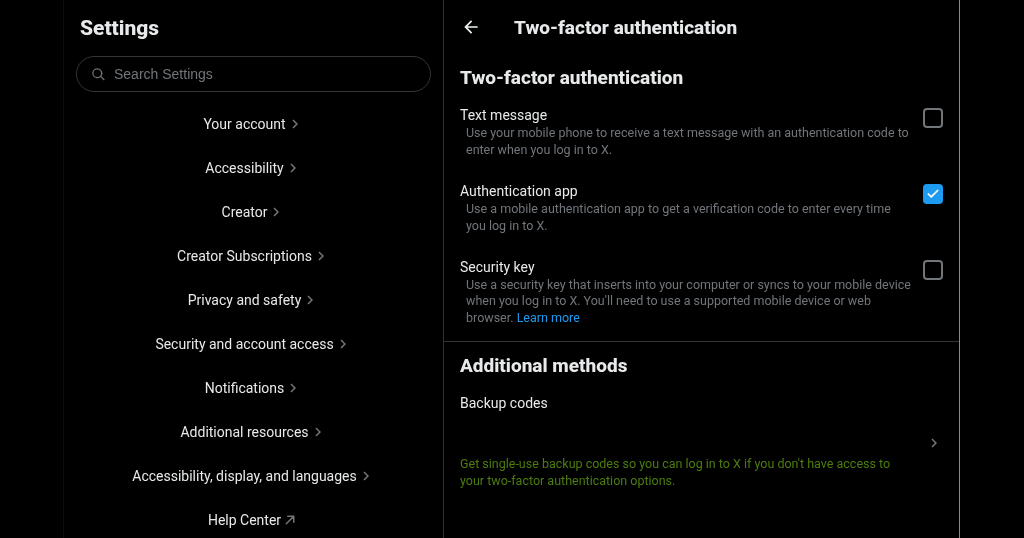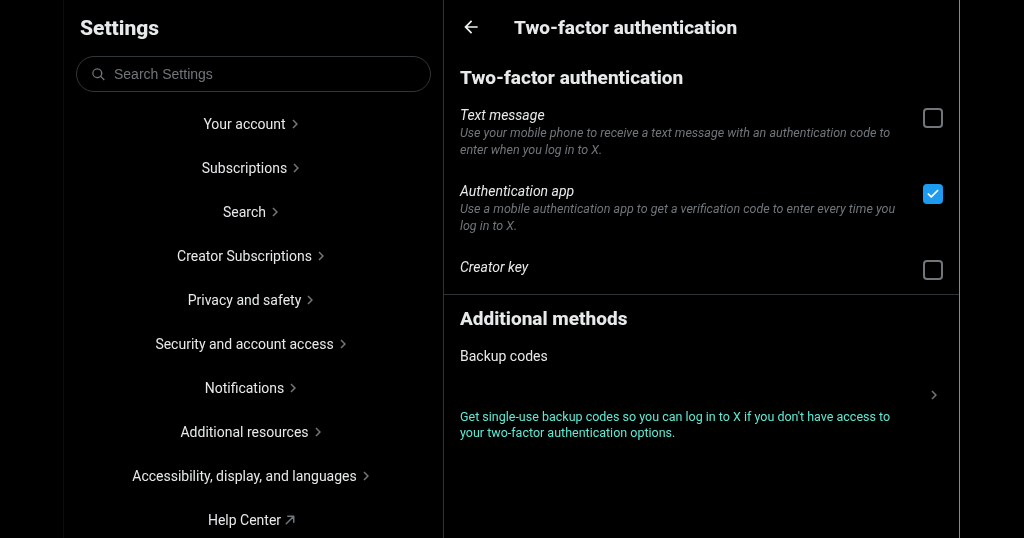--- a/index.html
+++ b/index.html
@@ -99,35 +99,35 @@
 }
 .section-heading {
   font-size: 19px;
   font-weight: 800;
   padding: 12px 16px 8px 16px;
 }
 .method-item {
   padding: 10px 16px 14px 16px;
   display: flex;
   gap: 12px;
-  font-style: italic;
 }
 .method-text {
   flex: 1;
 }
 .method-title {
   font-size: 14px;
   color: #e7e9ea;
   font-weight: 400;
   margin-bottom: 2px;
 }
 .method-desc {
   font-size: 12.5px;
   color: #71767b;
   line-height: 1.35;
+  margin-left: 6px;
 }
 .method-desc a {
   color: #1d9bf0;
   text-decoration: none;
 }
 .checkbox {
   width: 20px;
   height: 20px;
   border: 2px solid #71767b;
   border-radius: 4px;
@@ -167,21 +167,21 @@
 .backup-text {
   flex: 1;
 }
 .backup-title {
   font-size: 14px;
   color: #e7e9ea;
   margin-bottom: 2px;
 }
 .backup-desc {
   font-size: 12.5px;
-  color: #5eead4;
+  color: #4d7c0f;
   line-height: 1.35;
   margin-top: 45px;
 }
 .right-gutter {
   width: 64px;
 }
 </style>
 </head>
 <body>
 
@@ -205,29 +205,29 @@
     <div id="nav-list">
         <div class="nav-item">
           <span>Your account</span>
           <span class="chevron">
             <svg width="18" height="18" viewBox="0 0 24 24" fill="currentColor">
               <path d="M8.6 16.6L13.2 12 8.6 7.4 10 6l6 6-6 6z"></path>
             </svg>
           </span>
         </div>
         <div class="nav-item">
-          <span>Subscriptions</span>
-          <span class="chevron">
-            <svg width="18" height="18" viewBox="0 0 24 24" fill="currentColor">
-              <path d="M8.6 16.6L13.2 12 8.6 7.4 10 6l6 6-6 6z"></path>
-            </svg>
-          </span>
-        </div>
-        <div class="nav-item">
-          <span>Search</span>
+          <span>Accessibility</span>
+          <span class="chevron">
+            <svg width="18" height="18" viewBox="0 0 24 24" fill="currentColor">
+              <path d="M8.6 16.6L13.2 12 8.6 7.4 10 6l6 6-6 6z"></path>
+            </svg>
+          </span>
+        </div>
+        <div class="nav-item">
+          <span>Creator</span>
           <span class="chevron">
             <svg width="18" height="18" viewBox="0 0 24 24" fill="currentColor">
               <path d="M8.6 16.6L13.2 12 8.6 7.4 10 6l6 6-6 6z"></path>
             </svg>
           </span>
         </div>
         <div class="nav-item">
           <span>Creator Subscriptions</span>
           <span class="chevron">
             <svg width="18" height="18" viewBox="0 0 24 24" fill="currentColor">
@@ -312,21 +312,22 @@
             <div class="method-desc">Use a mobile authentication app to get a verification code to enter every time you log in to X.</div>
           </div>
           <div class="checkbox checked">
             <svg width="14" height="14" viewBox="0 0 24 24" fill="none" stroke="#fff" stroke-width="3" stroke-linecap="round" stroke-linejoin="round">
               <polyline points="20 6 9 17 4 12"></polyline>
             </svg>
           </div>
         </div>
         <div class="method-item">
           <div class="method-text">
-            <div class="method-title">Creator key</div>
+            <div class="method-title">Security key</div>
+            <div class="method-desc">Use a security key that inserts into your computer or syncs to your mobile device when you log in to X. You'll need to use a supported mobile device or web browser. <a href="#">Learn more</a></div>
           </div>
           <div class="checkbox"></div>
         </div>
       </div>
 
     <div class="divider"></div>
 
     <div class="additional-heading">Additional methods</div>
 
     <div class="backup-item">

